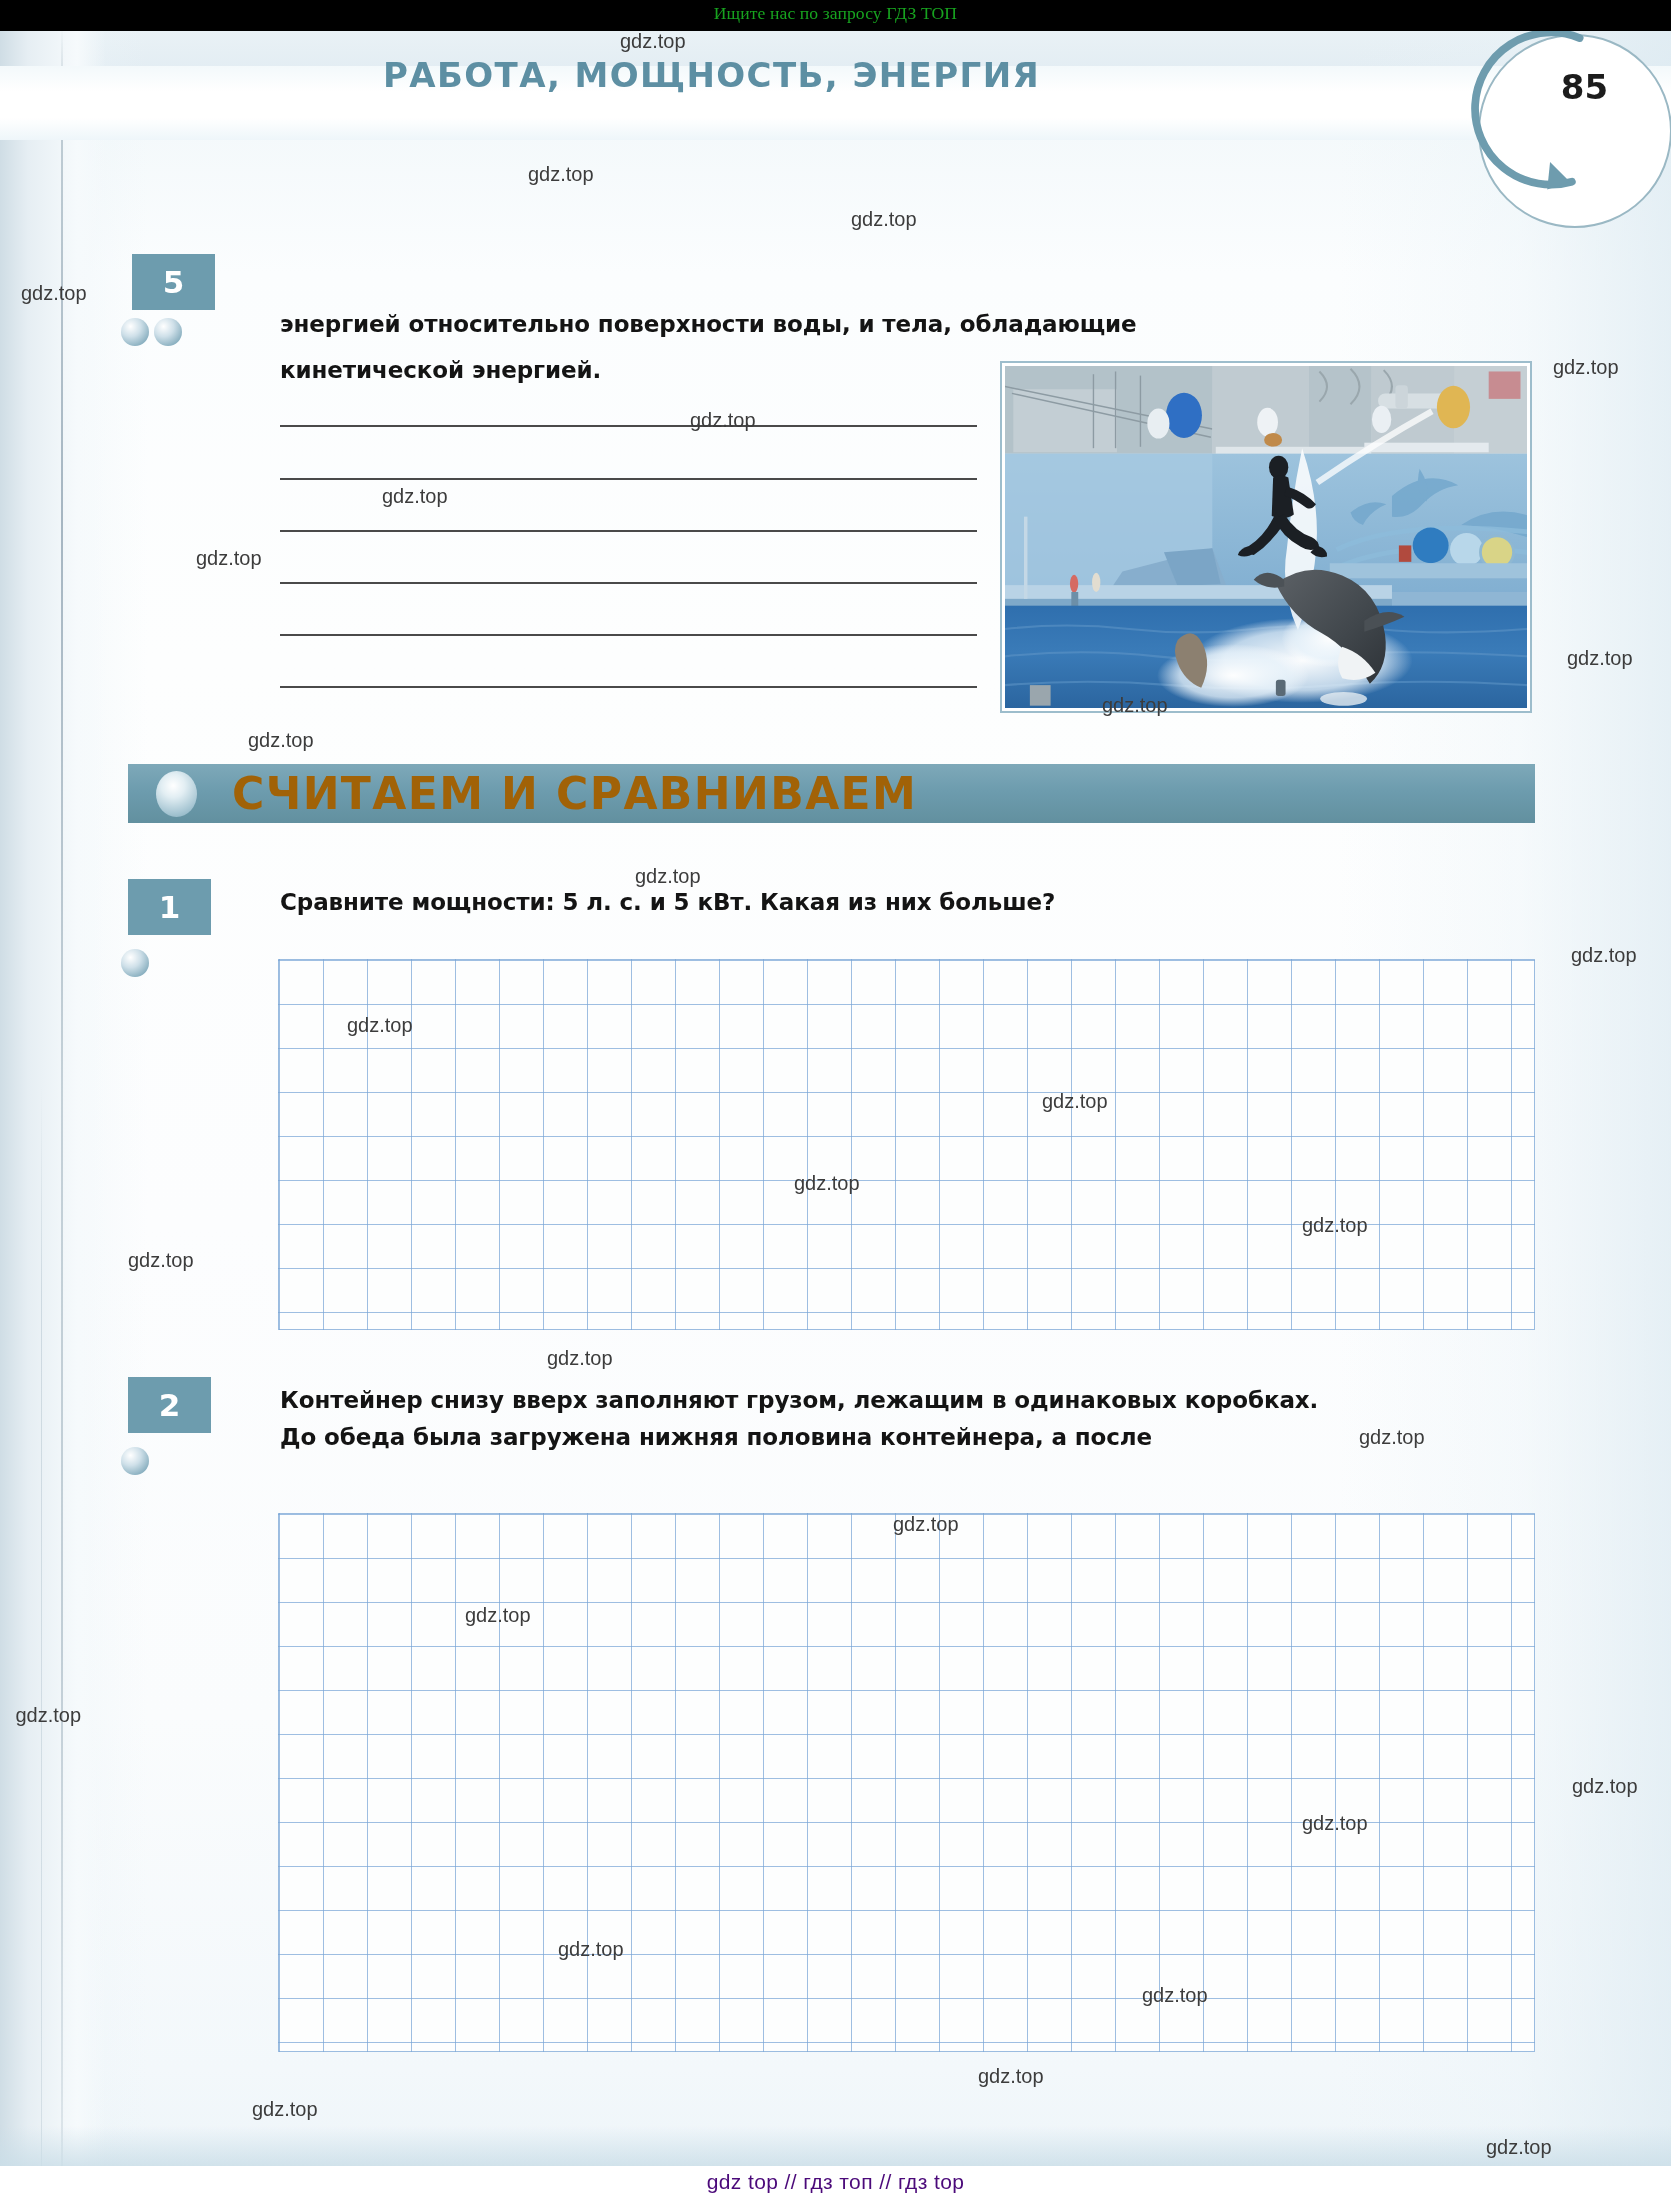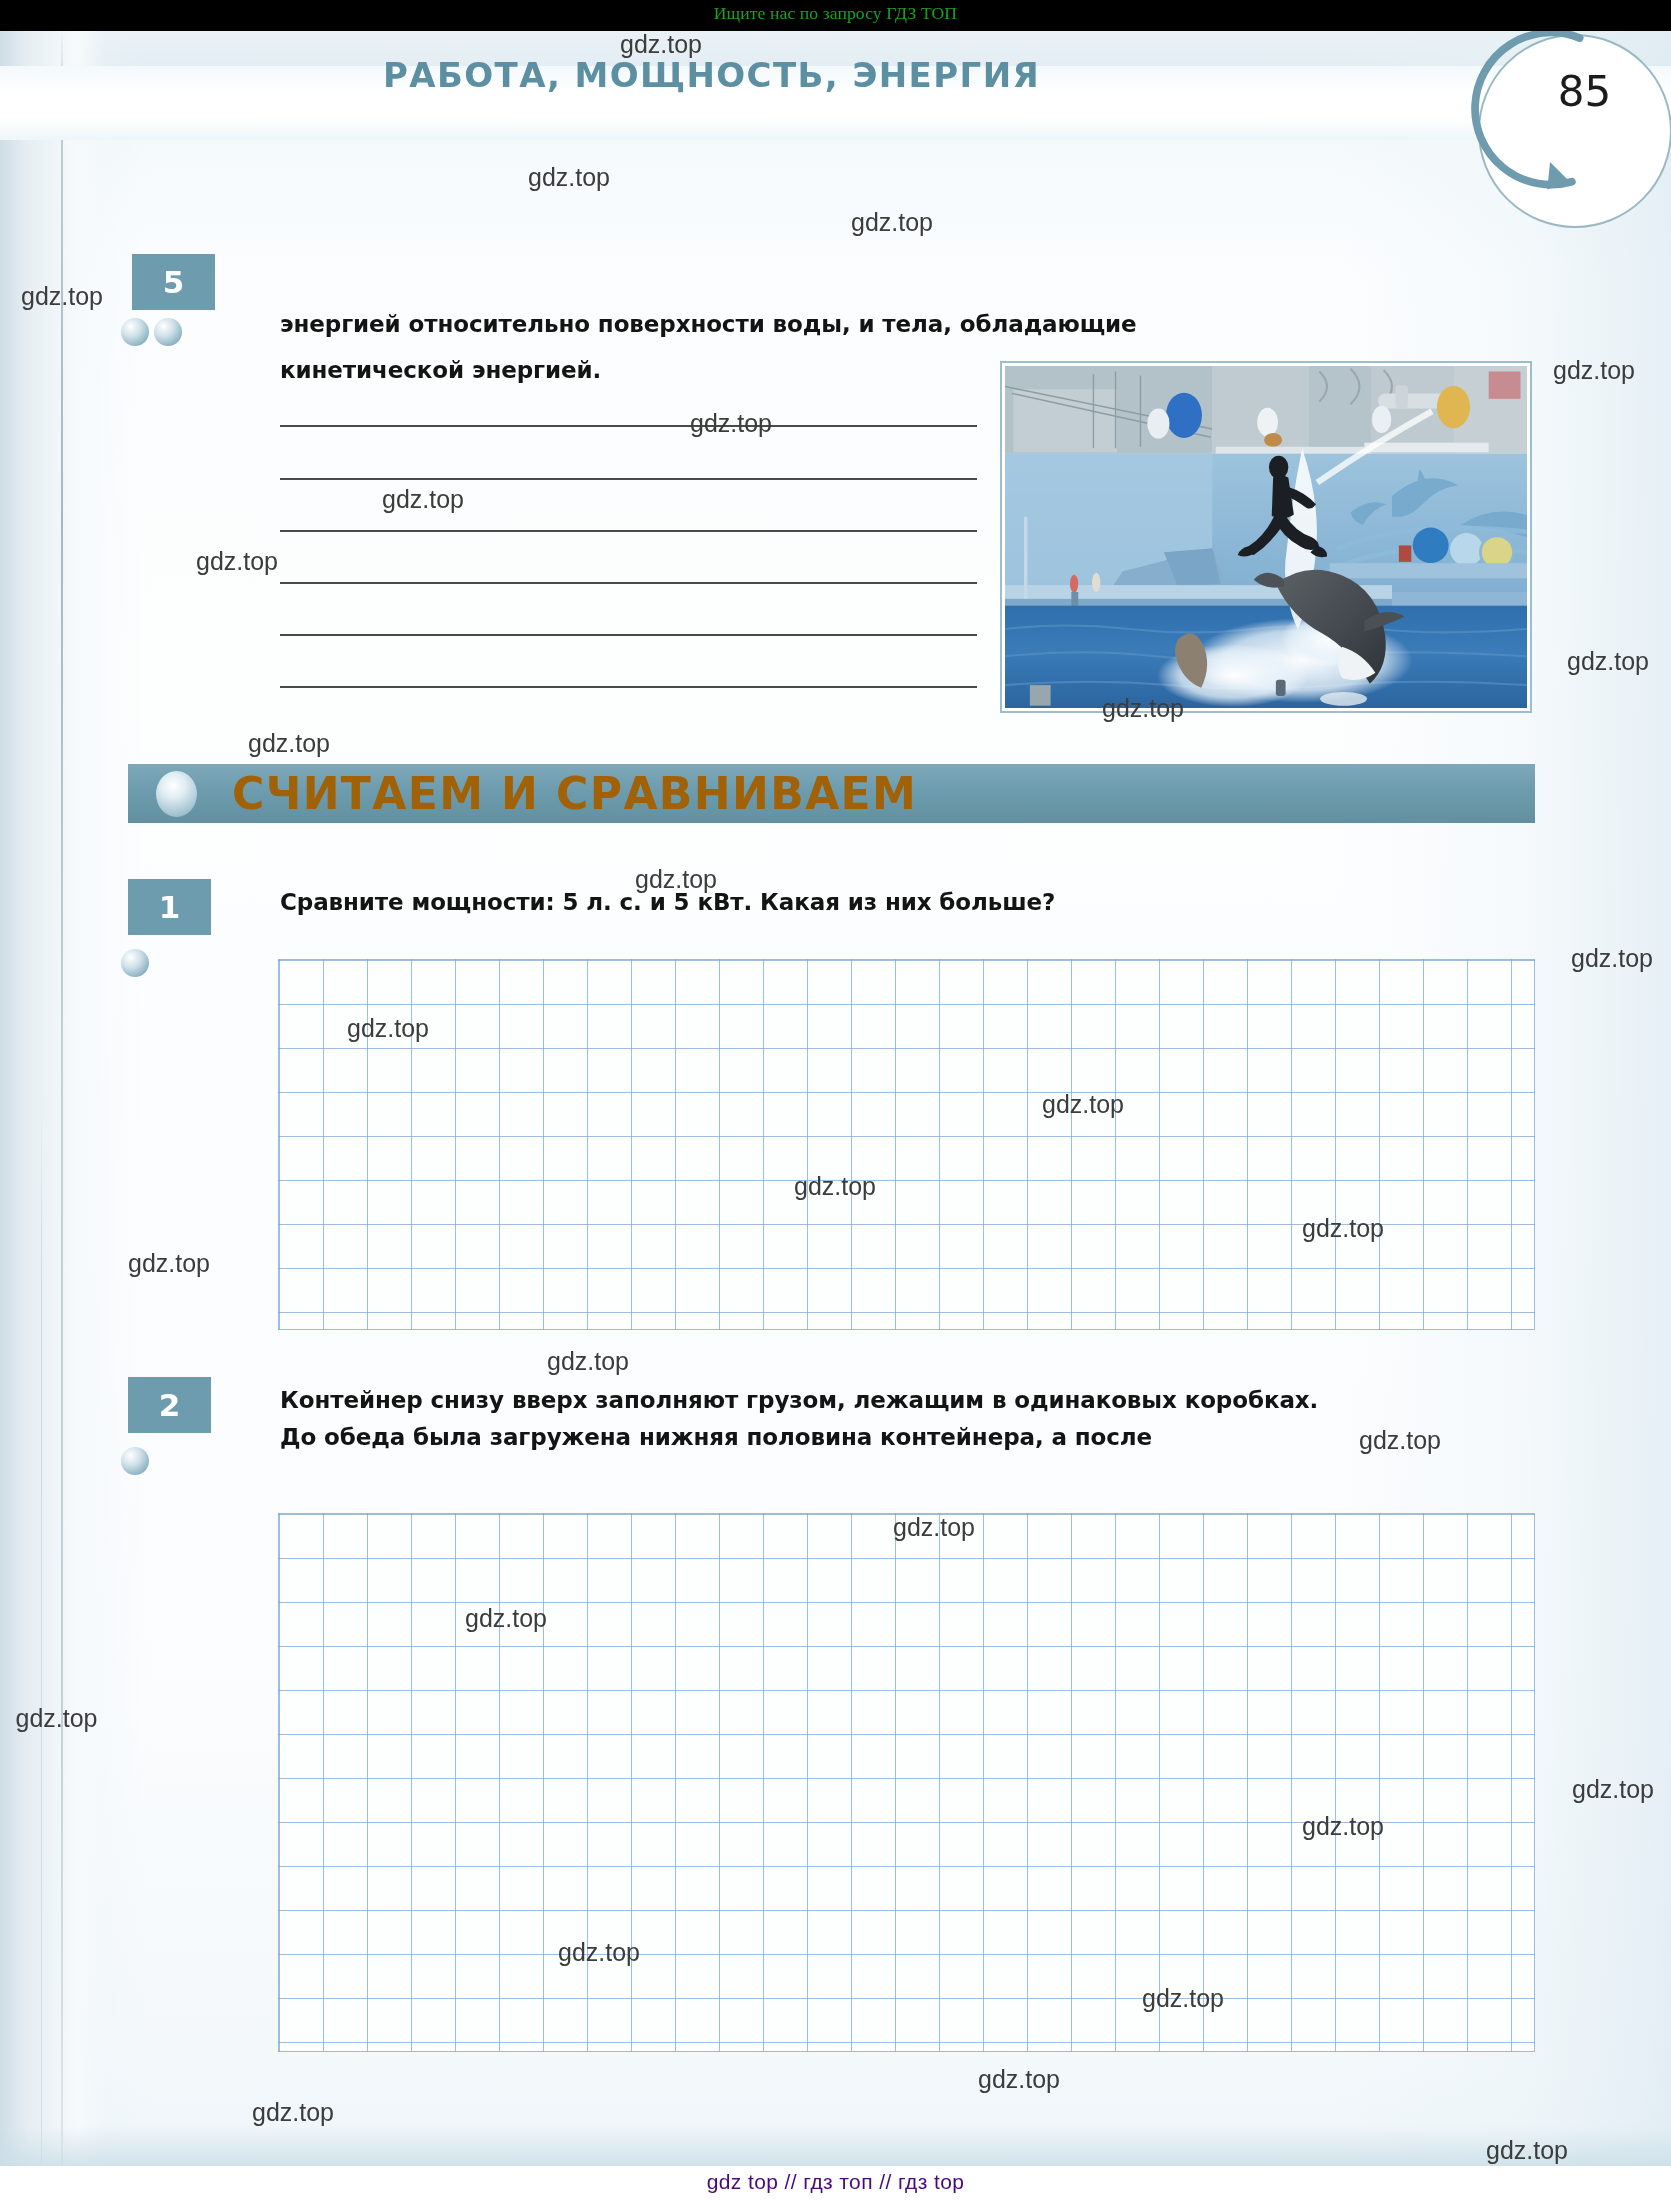--- a/index.html
+++ b/index.html
@@ -134,22 +134,22 @@
     width: 162px; height: 162px;
     z-index: 10;
     overflow: visible;
   }
   .page-num {
     position: absolute;
     left: 1535px; top: 67px;
     width: 99px;
     text-align: center;
     font-family: "DejaVu Sans", sans-serif;
-    font-weight: 400;
-    font-size: 42px;
+    font-weight: 700;
+    font-size: 34px;
     color: #1c1c1c;
     z-index: 11;
   }
 
   
   .ex-badge {
     position: absolute;
     width: 83px; height: 56px;
     background: #6d9cae;
     z-index: 12;
@@ -243,21 +243,21 @@
     border-top: 1.4px solid rgba(122,165,214,.75);
     border-right: 1.4px solid rgba(122,165,214,.75);
     border-bottom: 1.4px solid rgba(122,165,214,.75);
     box-sizing: border-box;
   }
 
   
   .wm {
     position: absolute;
     font-family: "Liberation Sans", sans-serif;
-    font-size: 25px;
+    font-size: 20px;
     color: #3c3c3c;
     z-index: 30;
     white-space: nowrap;
   }
 
   
   .footer-strip {
     position: absolute;
     left: 0; bottom: 0;
     width: 1671px; height: 39px;

